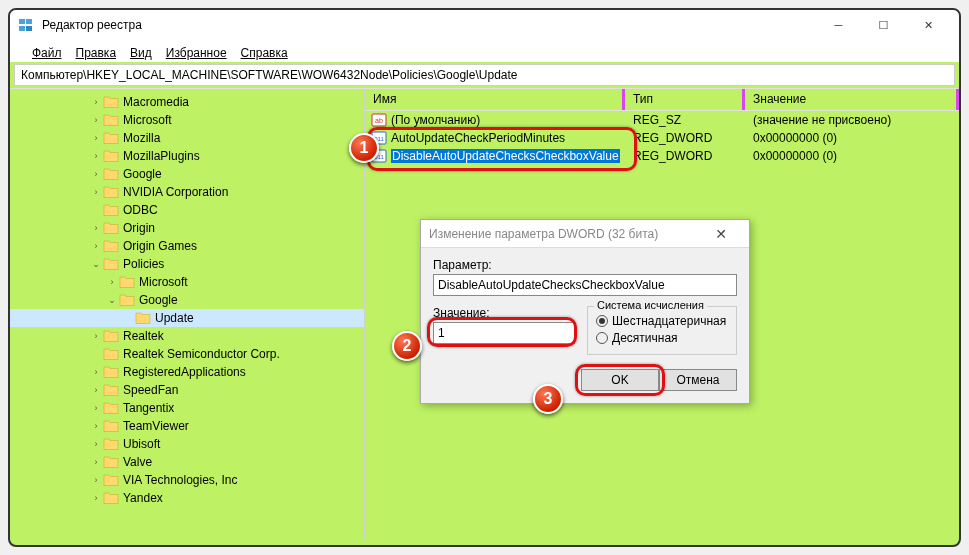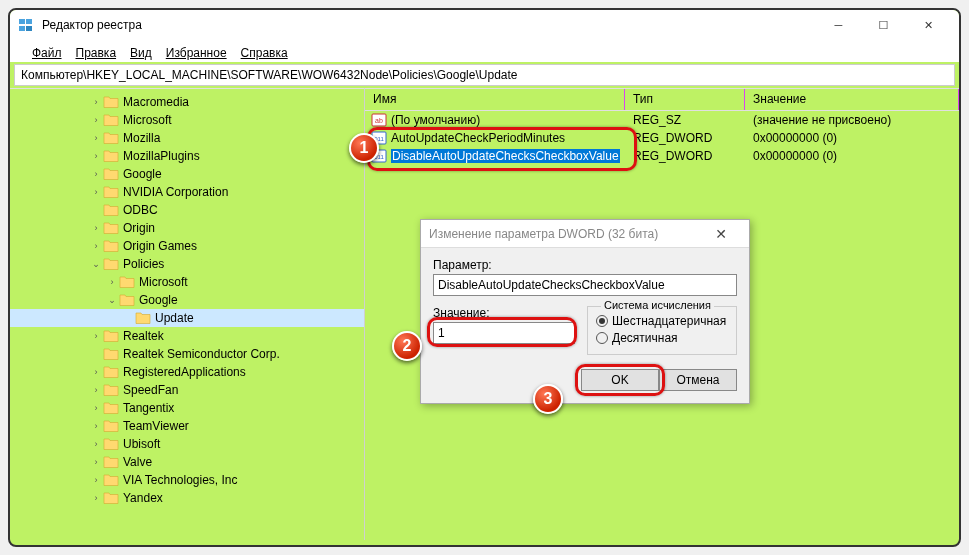--- a/index.html
+++ b/index.html
@@ -16,42 +16,42 @@
 .addressbar { height: 22px; border: 1px solid #ccc; margin: 2px 4px; padding: 2px 6px; font-size: 12px; background: #fff; display:flex; align-items:center; }
 .content { display: flex; height: 452px; }
 .treepane { width: 355px; border-right: 1px solid #d0d0d0; overflow: hidden; padding-top: 4px; border-top: 1px solid #e0e0e0;}
 .tree-row { height: 18px; display: flex; align-items: center; font-size: 12px; white-space: nowrap; }
 .tree-row.sel { background: #cce8ff; }
 .indent { display:inline-block; }
 .exp { width: 12px; height: 12px; display: inline-flex; align-items: center; justify-content: center; font-size: 9px; color: #555; margin-right:1px;}
 .folder-ico { width: 16px; height: 14px; margin-right: 4px; }
 .listpane { flex: 1; position: relative; border-top: 1px solid #e0e0e0;}
 .list-header { height: 22px; display: flex; border-bottom: 1px solid #e0e0e0; font-size: 12px; }
-.list-header .col { padding: 3px 8px; border-right: 1px solid #d946ef; }
+.list-header .col { padding: 3px 8px; border-right: 3px solid #d946ef; }
 .col-name { width: 260px; }
 .col-type { width: 120px; }
 .col-val { flex: 1; }
 .list-row { height: 18px; display: flex; align-items: center; font-size: 12px; }
 .list-row .c1 { width: 260px; padding-left: 6px; display:flex; align-items:center; gap:4px;}
 .list-row .c2 { width: 120px; padding-left: 8px; }
 .list-row .c3 { flex: 1; padding-left: 8px; }
 .icon-sz { width:16px; height:16px; flex-shrink:0;}
 .list-row.sel .c1 span.txt { background: #0078d7; color: #fff; padding:0 1px;}
 .highlight-box1 { position: absolute; border: 3px solid #d11; border-radius: 10px; box-shadow: 0 0 3px rgba(0,0,0,0.4);}
 .badge { position: absolute; width: 30px; height: 30px; border-radius: 50%; background: radial-gradient(circle at 35% 30%, #ff7755, #cc2200 70%); border: 2px solid #fff; box-shadow: 0 2px 4px rgba(0,0,0,0.6); color: #fff; font-weight: bold; font-size: 16px; display: flex; align-items: center; justify-content: center; z-index: 50; }
 .dialog { position: absolute; width: 330px; background: #f0f0f0; border: 1px solid #aaa; box-shadow: 2px 2px 8px rgba(0,0,0,0.3); font-size: 12px; }
 .dlg-title { height: 28px; background: #fff; display: flex; align-items: center; padding: 0 8px; color: #888; border-bottom: 1px solid #ddd;}
 .dlg-close { margin-left: auto; font-size: 14px; color: #444; width:40px; text-align:center;}
 .dlg-body { padding: 10px 12px 12px; }
 .dlg-body label { display: block; margin-bottom: 2px; }
 .dlg-input { width: 100%; border: 1px solid #888; background: #fff; padding: 3px 4px; font-size: 12px; }
 .dlg-row2 { display: flex; margin-top: 10px; gap: 12px; }
 .dlg-valblock { flex: 1; display:flex; flex-direction:column; }
 .dlg-groupbox { border: 1px solid #ccc; padding: 4px 8px 6px; position: relative; width:150px;}
-.dlg-groupbox .gtitle { position: absolute; top: -8px; left: 13px; background: #f0f0f0; padding: 0 3px; font-size: 11px; }
+.dlg-groupbox .gtitle { position: absolute; top: -8px; left: 6px; background: #f0f0f0; padding: 0 3px; font-size: 11px; }
 .radio-row { display: flex; align-items: center; gap: 4px; font-size: 12px; margin: 3px 0;}
 .radio-dot { width: 12px; height: 12px; border: 1px solid #555; border-radius: 50%; display: inline-flex; align-items:center; justify-content:center;}
 .radio-dot.on::after { content:''; width:6px; height:6px; background:#333; border-radius:50%;}
 .dlg-buttons { display: flex; justify-content: flex-end; margin-top: 14px; }
 .dlg-btn { width: 78px; height: 22px; border: 1px solid #888; background: #e1e1e1; font-size: 12px; display:flex; align-items:center; justify-content:center; }
 .val-input-wrap { position:relative; }
 </style>
 </head>
 <body>
 

